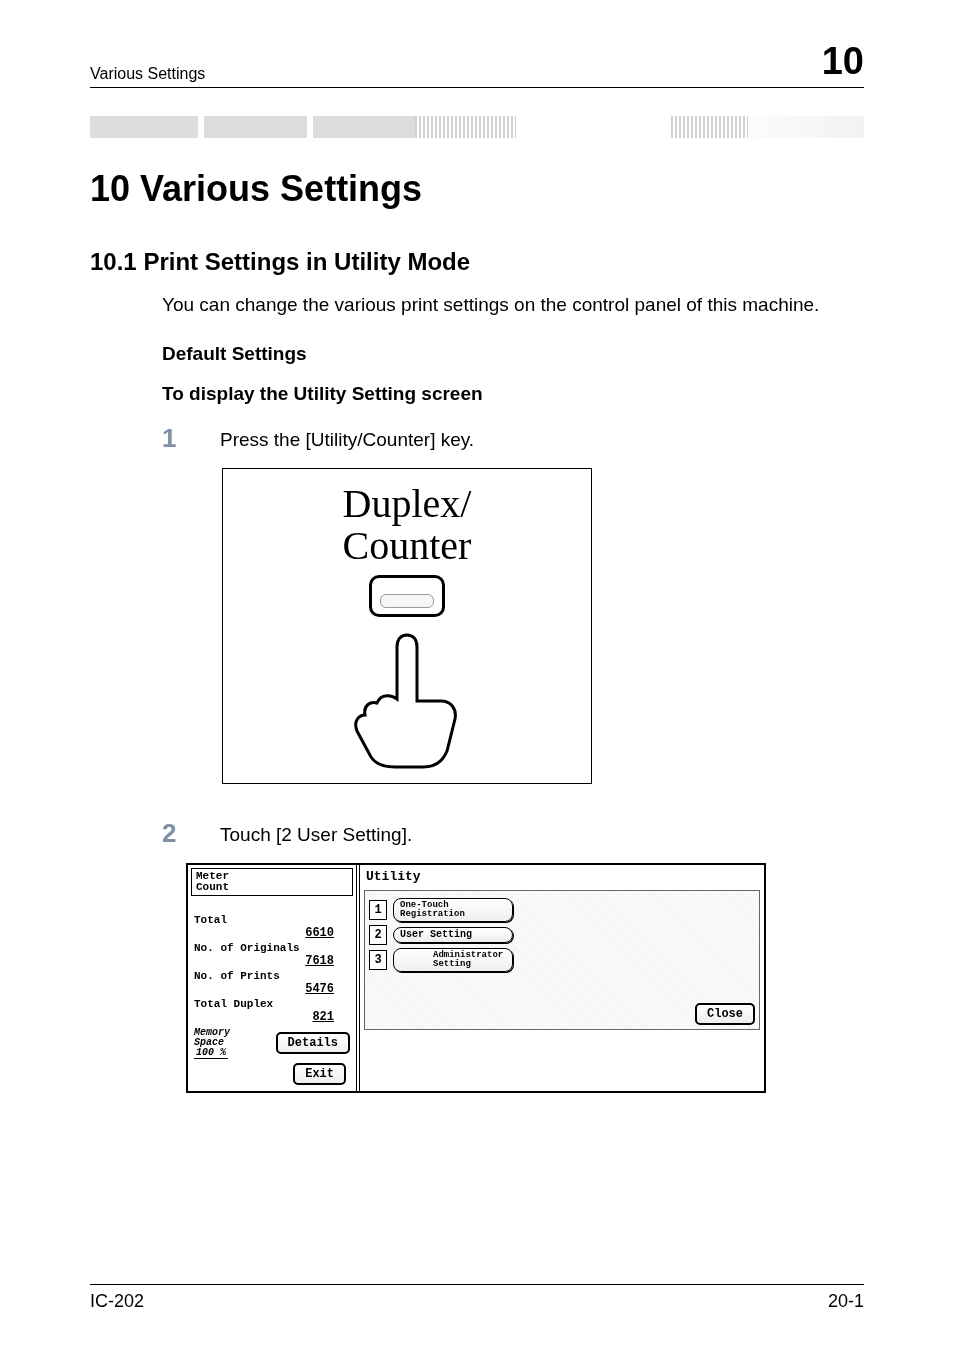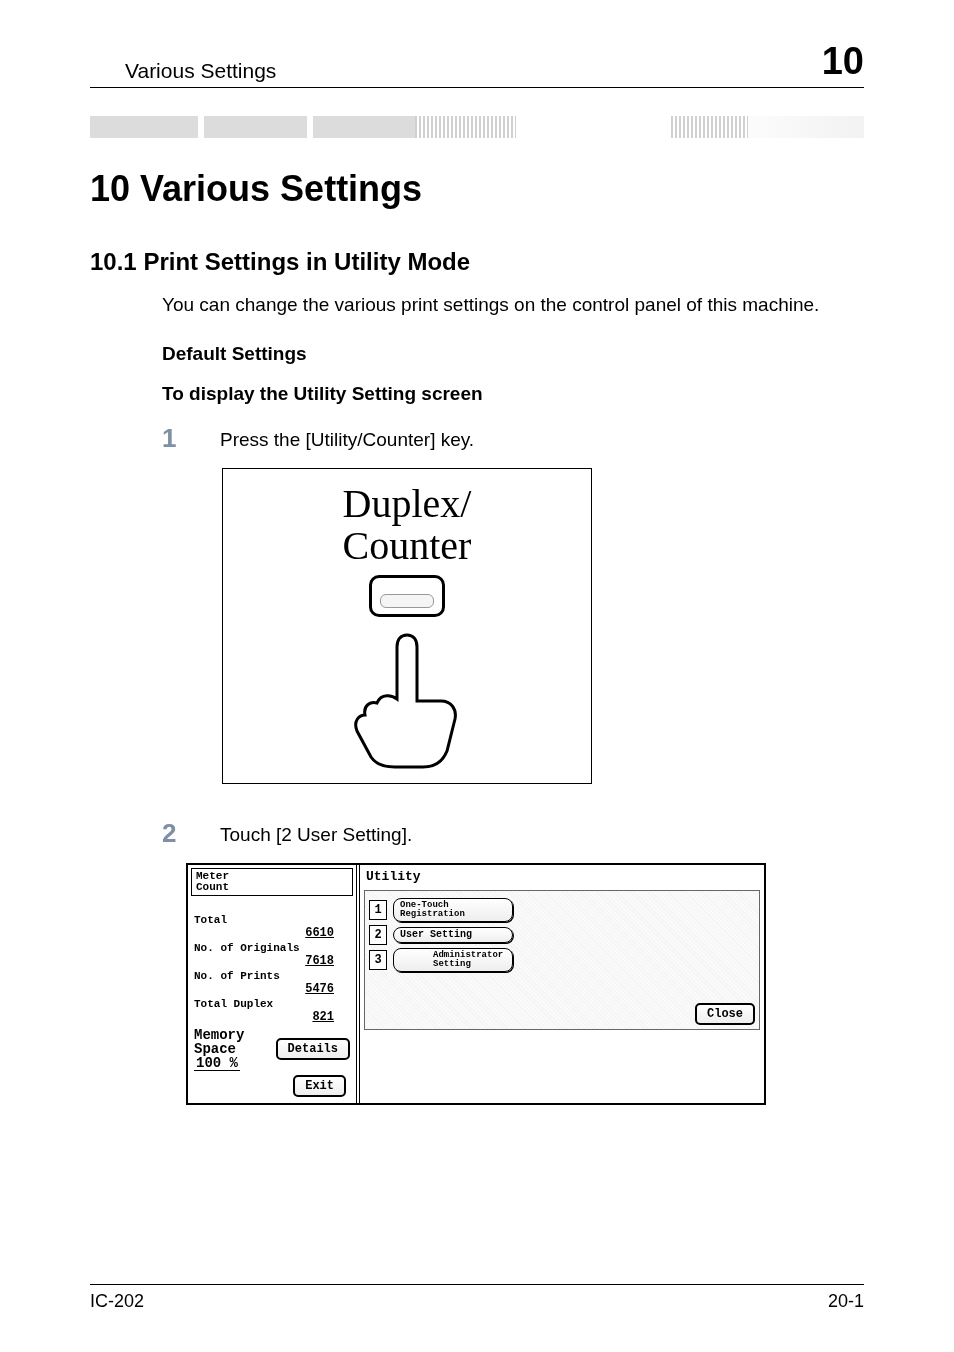--- a/index.html
+++ b/index.html
@@ -1,19 +1,19 @@
 <!DOCTYPE html>
 <html><head>
 <meta charset="utf-8">
 <style>
   * { box-sizing: border-box; margin: 0; padding: 0; }
   html, body { width: 954px; height: 1352px; background: #fff; font-family: Arial, Helvetica, sans-serif; color: #000; }
   .page { position: relative; width: 954px; height: 1352px; padding: 40px 90px 40px 90px; }
   .running-head { display: flex; justify-content: space-between; align-items: flex-end; border-bottom: 1.5px solid #000; padding-bottom: 4px; margin-bottom: 0; }
-  .running-head .left { font-size: 21px; margin-left: 35px; }
+  .running-head .left { font-size: 16px; }
   .running-head .right { font-size: 38px; font-weight: bold; }
   .stripe-row { position: relative; height: 22px; margin-top: 28px; margin-bottom: 18px; background: linear-gradient(to right, #dcdcdc 0%, #dcdcdc 43%, #f2f2f2 43%, #ffffff 55%, #ffffff 80%, #f2f2f2 100%); }
   .stripe-row .gap { position: absolute; top: 0; bottom: 0; width: 6px; background: #fff; }
   .g1 { left: 14%; } .g2 { left: 28%; } .g3 { left: 42%; } .g4 { left: 75%; }
   .inner-stripes { position:absolute; left:42%; width:13%; top:0; bottom:0; background: repeating-linear-gradient(to right, #d0d0d0 0 2px, #fff 2px 4px); }
   .inner-stripes2 { position:absolute; left:75%; width:10%; top:0; bottom:0; background: repeating-linear-gradient(to right, #d0d0d0 0 2px, #fff 2px 4px); }
   h1.chapter { font-size: 36px; font-weight: bold; margin: 30px 0 38px 0; }
   h2.section { font-size: 24px; font-weight: bold; margin: 14px 0 16px 0; }
   .body-indent { margin-left: 72px; }
   .paragraph { font-size: 19px; line-height: 1.4; margin-bottom: 24px; }
@@ -29,21 +29,21 @@
   .hand-svg { display:block; margin: 12px auto 0; }
   .panel-wrap { margin-left: 24px; margin-top: 8px; width: 580px; border: 2px solid #000; display: flex; font-family: "Courier New", monospace; font-size: 12px; }
   .panel-left { width: 172px; border-right: 4px double #000; }
   .panel-right { flex: 1; }
   .panel-title { border: 1px solid #000; margin: 3px; padding: 2px 4px; font-weight: bold; font-size: 11px; line-height: 1.0; }
   .meter-body { padding: 2px 6px; margin-top: 14px; }
   .meter-row { margin-top: 2px; }
   .meter-row .lab { display:block; font-size:11px; font-weight:bold; }
   .meter-row .val { display:block; text-align:right; text-decoration: underline; font-size:12px; font-weight:bold; padding-right: 16px; }
   .mem-row { display:flex; align-items:center; justify-content:space-between; margin-top:4px; }
-  .mem-left { font-size: 14px; font-weight:bold; line-height:1.0; }
+  .mem-left { font-size: 10px; font-weight:bold; line-height:1.0;font-style:italic; }
   .mem-pct { border-bottom:1px solid #000; display:inline-block; padding: 0 2px; }
   .pill-btn { border: 2px solid #000; border-radius: 5px; padding: 2px 10px; font-size: 12px; font-weight:bold; background:linear-gradient(#fff,#eee); display:inline-block; }
   .exit-row { text-align:right; margin:4px 4px 4px 0; }
   .util-head { padding: 4px 6px; font-weight:bold; font-size: 13px; }
   .util-body { border: 1px solid #666; margin: 2px 4px 4px 4px; min-height: 140px; background: repeating-linear-gradient(45deg, #fafafa 0 2px, #f4f4f4 2px 3px); position:relative; padding: 4px; }
   .menu-row { display:flex; align-items:center; gap: 6px; margin: 3px 0; }
   .menu-num { width: 18px; height: 20px; border:1px solid #000; background:#fff; text-align:center; font-size:12px; font-weight:bold; line-height:18px; }
   .menu-btn { border:1px solid #000; border-radius:8px; padding: 2px 6px; font-size:10px; line-height:1.0; font-weight:bold; background:linear-gradient(#fff,#eee); box-shadow: 1px 1px 0 #000; width: 120px; }
   .menu-btn.small-two { font-size:9px; }
   .close-row { position:absolute; right:4px; bottom:4px; }

